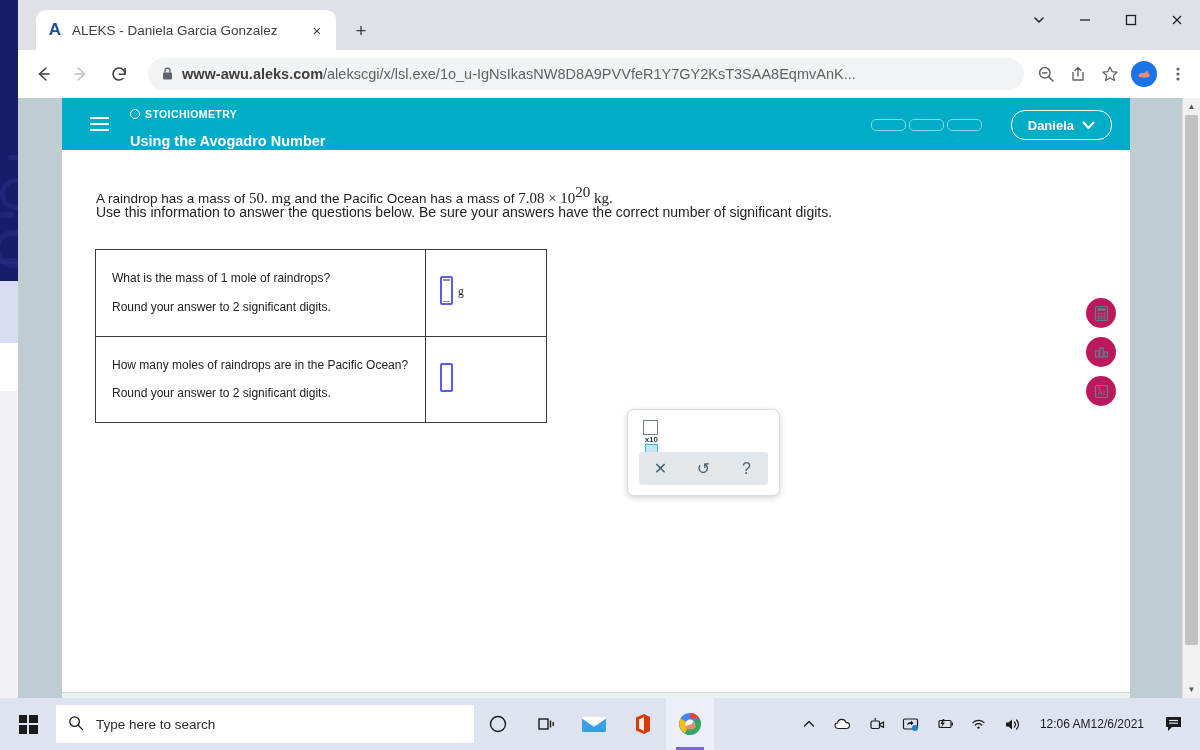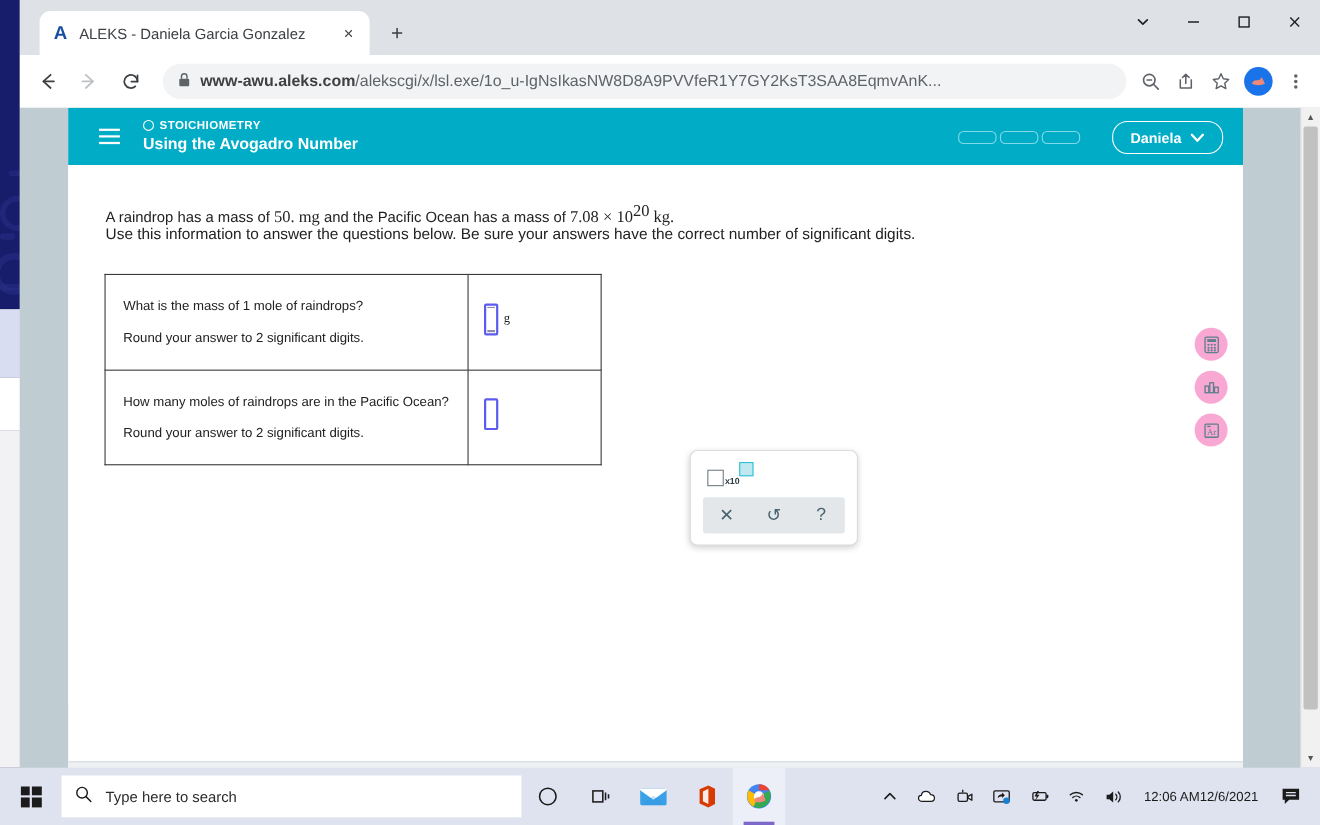--- a/index.html
+++ b/index.html
@@ -53,21 +53,21 @@
   .viewport{position:absolute;left:0;top:98px;width:1182px;height:600px;background:#bfcdd3;overflow:hidden;}
   .pagebody{position:absolute;left:44px;top:0;width:1068px;height:600px;background:#fff;}
 
   .aleks-header{position:relative;height:52px;background:#00acc6;}
   .ham{position:absolute;left:23px;top:12px;width:28px;height:28px;display:flex;flex-direction:column;
        justify-content:center;align-items:center;gap:4px;}
   .ham i{display:block;width:19px;height:2px;background:#fff;}
   .hdr-text{position:absolute;left:68px;top:10px;}
   .hdr-kicker{font-size:10.5px;font-weight:bold;color:#fff;letter-spacing:.4px;display:flex;align-items:center;}
   .hdr-dot{width:8px;height:8px;border-radius:50%;border:1.6px solid #ffffff;margin-right:5px;display:inline-block;}
-  .hdr-title{font-size:14.5px;font-weight:bold;color:#fff;margin-top:3px;}
+  .hdr-title{font-size:14.5px;font-weight:bold;color:#fff;margin-top:13px;}
   .progress{position:absolute;right:148px;top:21px;display:flex;gap:3px;}
   .progress i{display:block;width:33px;height:10px;border:1.3px solid #7fd9e6;border-radius:5px;}
   .userbtn{position:absolute;right:18px;top:12px;height:28px;padding:0 16px;border:1.5px solid #fff;
            border-radius:14px;display:flex;align-items:center;gap:8px;color:#fff;font-size:13px;font-weight:bold;}
 
   .tabtoggle{position:absolute;left:95px;top:52px;width:40px;height:24px;background:#cfeef4;
              border-radius:0 0 7px 7px;display:flex;align-items:center;justify-content:center;}
 
   .content{position:absolute;left:0;top:52px;width:1068px;height:490px;background:#fff;}
   .qtext{position:absolute;left:34px;top:34px;width:900px;font-size:13.5px;color:#222;}
@@ -82,30 +82,30 @@
   .ansbox{display:inline-flex;align-items:center;gap:5px;}
   .inputbox{display:inline-block;width:9px;height:25px;border:2px solid #5b5bf0;border-radius:2px;background:#fff;}
   .inputbox.withbar{position:relative;}
   .inputbox.withbar::before,.inputbox.withbar::after{content:"";position:absolute;left:1px;right:1px;height:1.5px;background:#8d8da8;}
   .inputbox.withbar::before{top:1px;}
   .inputbox.withbar::after{bottom:1px;}
   .unit{font-size:11.5px;color:#222;font-family:"Liberation Serif",serif;}
 
   .popup{position:absolute;left:565px;top:259px;width:151px;height:85px;background:#fff;border:1px solid #dcdcdc;
          border-radius:7px;box-shadow:0 2px 6px rgba(0,0,0,.18);}
-  .popup .sci{position:absolute;left:15px;top:10px;display:flex;align-items:flex-end;}
+  .popup .sci{position:absolute;left:15px;top:10px;display:flex;align-items:flex-end;flex-direction:column;}
   .sci .sq{width:13px;height:13px;border:1.6px solid #6f7f86;background:#fff;}
   .sci .x10{font-size:8px;font-weight:bold;color:#2a3b44;margin:0 0 0 1px;}
   .sci .sqsup{width:11px;height:11px;border:1.8px solid #31c0d8;background:#bfe8f0;margin-bottom:9px;}
   .popup .bar{position:absolute;left:11px;top:42px;width:129px;height:33px;background:#e3e7ea;border-radius:3px;
               display:flex;align-items:center;}
   .popup .bar span{flex:1 1 0;text-align:center;color:#46646f;font-size:16px;}
 
   .sidetools{position:absolute;right:14px;top:148px;display:flex;flex-direction:column;gap:9px;}
-  .tool{width:30px;height:30px;border-radius:50%;background:#f9a8d4;display:flex;align-items:center;
+  .tool{width:30px;height:30px;border-radius:50%;background:#be185d;display:flex;align-items:center;
         justify-content:center;}
 
   .actionbar{position:absolute;left:0;top:542px;width:1068px;height:42px;background:#eef1f2;
              border-top:1px solid #d6dadc;display:flex;align-items:center;padding-left:28px;gap:12px;box-sizing:border-box;}
 
   .scrollbar{position:absolute;right:0;top:0;width:17px;height:600px;background:#f1f1f1;border-left:1px solid #dadada;}
   .sb-arrow{height:17px;display:flex;align-items:center;justify-content:center;color:#555;font-size:8px;}
   .sb-thumb{position:absolute;left:2px;top:17px;width:13px;height:530px;background:#c1c1c1;border-radius:2px;}
   .sb-bottom{position:absolute;bottom:0;left:0;right:0;height:17px;display:flex;align-items:center;justify-content:center;color:#555;font-size:8px;}
 

